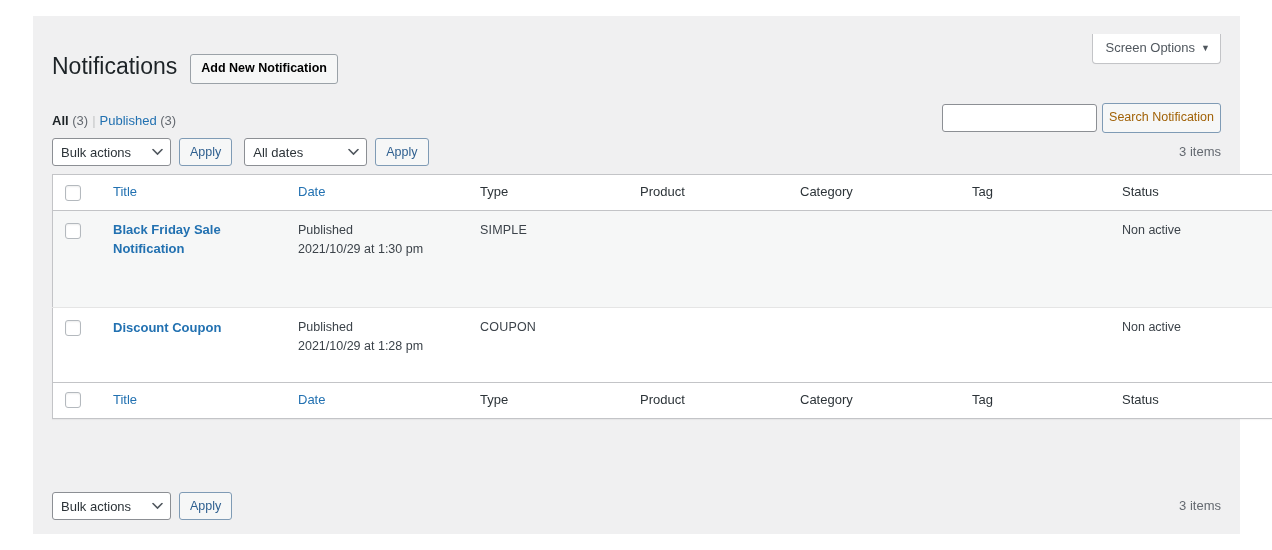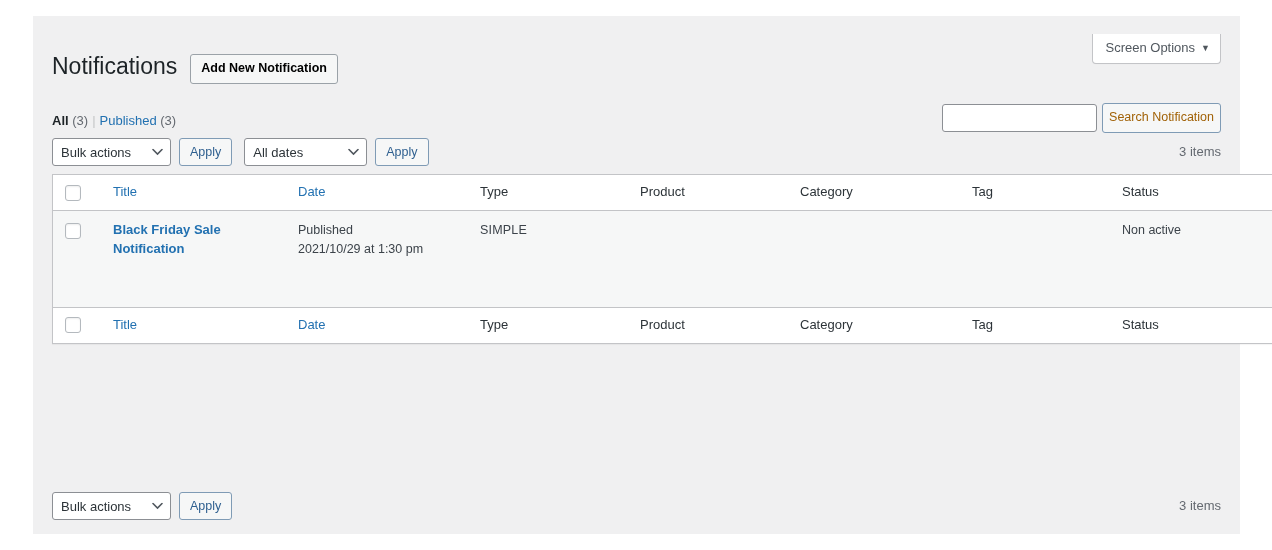--- a/index.html
+++ b/index.html
@@ -379,20 +379,34 @@
           <span>Published</span><br>
           <span>2021/10/29 at 1:30 pm</span>
         </td>
         <td class="type-cell">SIMPLE</td>
         <td></td>
         <td></td>
         <td></td>
         <td class="status-cell">Non active</td>
         <td></td>
       </tr>
+      <tr class="plain row-mid">
+        <td class="col-cb"><input type="checkbox" class="cb-box" style=""></td>
+        <td><a class="row-title">Discount Coupon</a></td>
+        <td class="date-cell">
+          <span>Published</span><br>
+          <span>2021/10/29 at 1:28 pm</span>
+        </td>
+        <td class="type-cell">COUPON</td>
+        <td></td>
+        <td></td>
+        <td></td>
+        <td class="status-cell">Non active</td>
+        <td></td>
+      </tr>
     </tbody>
     <tfoot>
       <tr>
         <th class="col-cb">
           <input type="checkbox" class="cb-box" style="">
         </th>
         <th class="col-title"><a>Title</a></th>
         <th class="col-date"><a>Date</a></th>
         <th class="col-type">Type</th>
         <th class="col-product">Product</th>

